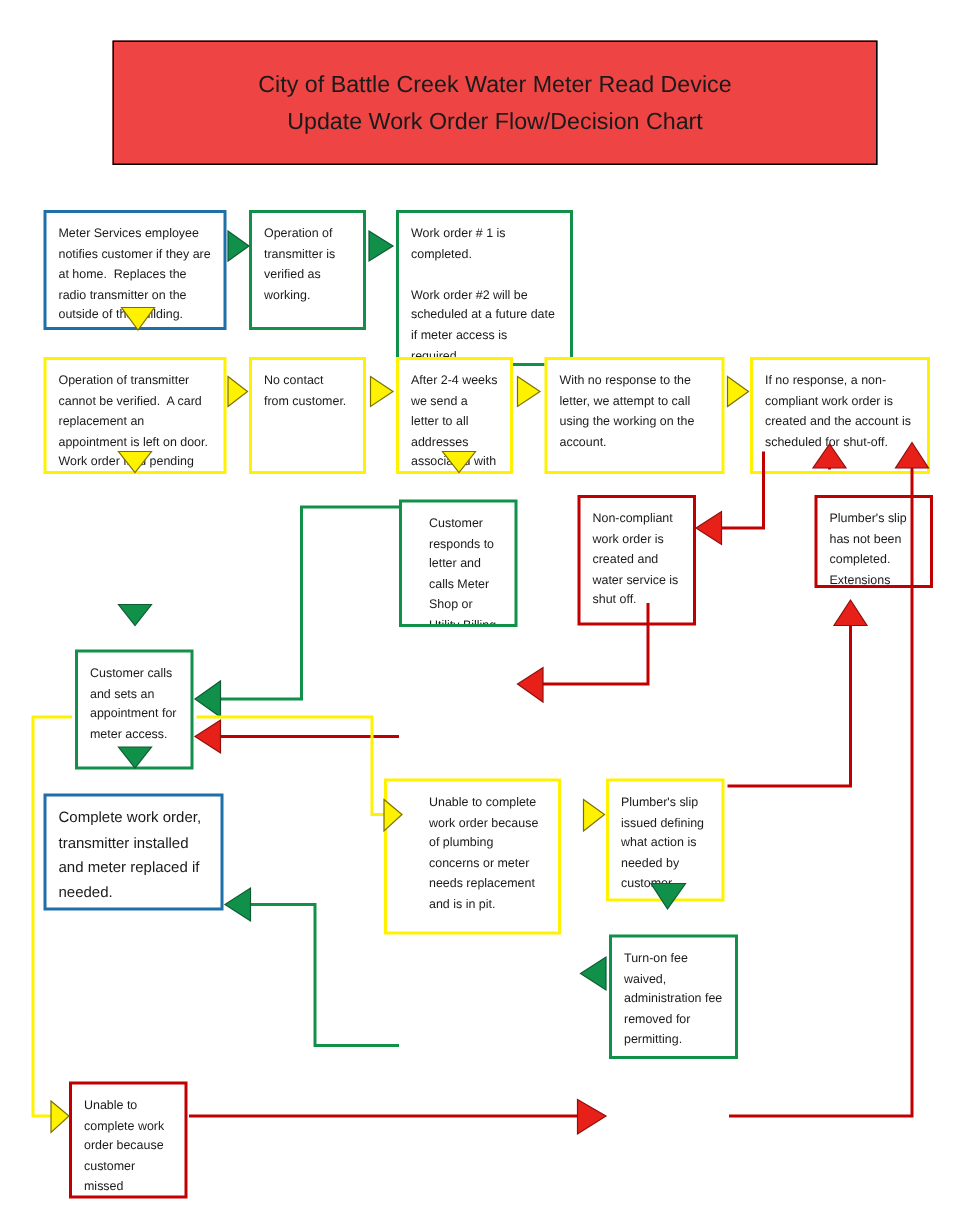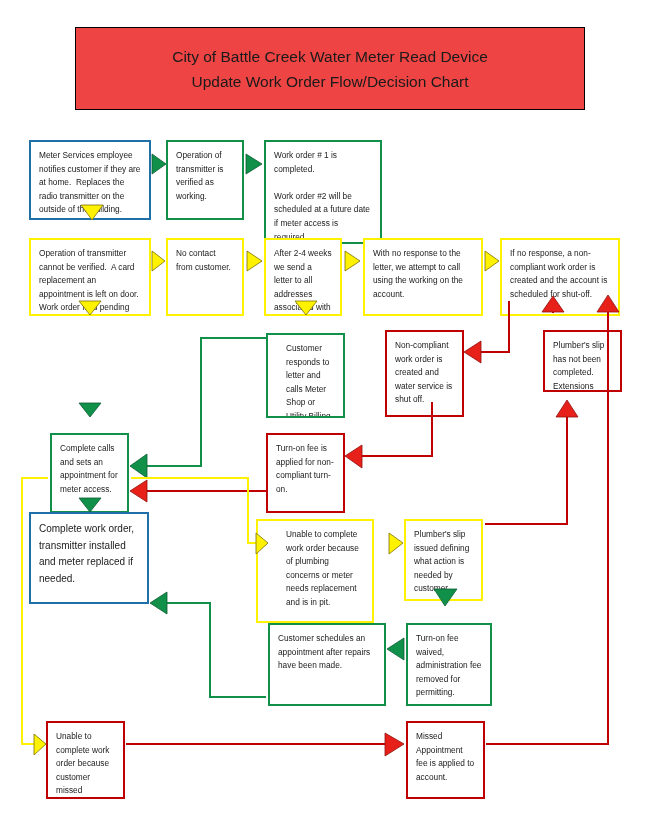--- a/index.html
+++ b/index.html
@@ -96,54 +96,45 @@
 
   <div class="node n-red" style="left:385px;top:314px;width:79px;height:87px;">
     <span class="txt">Non-compliant work order is created and water service is shut off.</span>
   </div>
 
   <div class="node n-red" style="left:543px;top:314px;width:79px;height:62px;">
     <span class="txt">Plumber's slip has not been completed. Extensions have been exhausted.</span>
   </div>
 
   <div class="node n-green" style="left:50px;top:417px;width:79px;height:80px;">
-    <span class="txt">Complete calls and sets an appointment for meter access.</span>
-  </div>
-
-  <div class="node n-red" style="left:266px;top:417px;width:79px;height:80px;">
-    <span class="txt">Turn-on fee is applied for non-compliant turn-on.</span>
-  </div>
-
-  <div class="node n-blue big" style="left:29px;top:496px;width:120px;height:92px;">
+    <span class="txt">Customer calls and sets an appointment for meter access.</span>
+  </div>
+
+
+  <div class="node n-blue big" style="left:29px;top:513px;width:120px;height:78px;">
     <span class="txt">Complete work order, transmitter installed and meter replaced if needed.</span>
   </div>
 
   <div class="node n-yellow" style="left:256px;top:503px;width:118px;height:104px;padding-left:28px;">
     <span class="txt">Unable to complete work order because of plumbing concerns or meter needs replacement and is in pit.</span>
   </div>
 
   <div class="node n-yellow" style="left:404px;top:503px;width:79px;height:82px;">
     <span class="txt">Plumber's slip issued defining what action is needed by customer.</span>
   </div>
 
-  <div class="node n-green" style="left:268px;top:607px;width:118px;height:83px;">
-    <span class="txt">Customer schedules an appointment after repairs have been made.</span>
-  </div>
 
   <div class="node n-green" style="left:406px;top:607px;width:86px;height:83px;">
     <span class="txt">Turn-on fee waived, administration fee removed for permitting.</span>
   </div>
 
   <div class="node n-red" style="left:46px;top:705px;width:79px;height:78px;">
     <span class="txt">Unable to complete work order because customer missed appointment.</span>
   </div>
 
-  <div class="node n-red" style="left:406px;top:705px;width:79px;height:78px;">
-    <span class="txt">Missed Appointment fee is applied to account.</span>
-  </div>
 
   <svg id="wires" viewBox="0 0 652 821">
 
     <g>
       <polygon class="a-green" points="152,154 166,164 152,174"></polygon>
     </g>
 
     <g>
       <polygon class="a-green" points="246,154 262,164 246,174"></polygon>
     </g>

